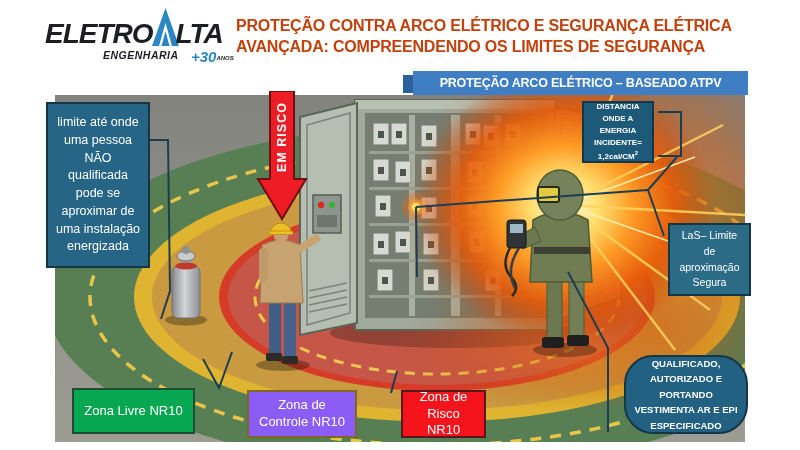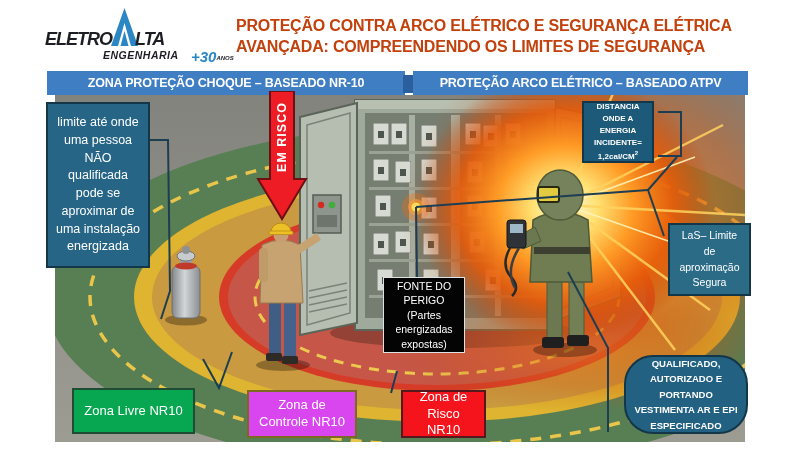--- a/index.html
+++ b/index.html
@@ -1,21 +1,21 @@
 <!DOCTYPE html>
 <html><head>
 <meta charset="utf-8">
 <style>
   html,body{margin:0;padding:0;background:#fff;font-family:"Liberation Sans",sans-serif;}
   #stage{position:relative;width:800px;height:450px;background:#fff;overflow:hidden;}
 
   
   #logo{position:absolute;left:45px;top:8px;width:195px;height:62px;}
   .logo-row{display:flex;align-items:flex-end;height:40px;}
-  .logo-word{font-size:18px;font-weight:900;font-style:italic;color:#1d1d24;letter-spacing:-1px;line-height:1;}
+  .logo-word{font-size:28px;font-weight:900;font-style:italic;color:#1d1d24;letter-spacing:-1px;line-height:1;}
   .logo-a{margin:0 -3px -2px -1px;}
   .logo-sub{font-size:10.5px;font-weight:800;font-style:italic;color:#1d1d24;letter-spacing:.5px;margin:1px 0 0 58px;}
   .logo-badge{position:absolute;left:146px;top:40px;font-size:15px;font-weight:900;font-style:italic;color:#2b87c4;}
   .logo-badge small{font-size:6px;color:#1d1d24;font-weight:900;vertical-align:2px;}
   #title{position:absolute;left:236px;top:15px;width:556px;color:#c2410c;font-weight:bold;font-size:16px;line-height:1.32;letter-spacing:-0.2px;}
 
   
   .banner{position:absolute;top:71px;height:24px;background:#3f7ec2;color:#fff;font-weight:bold;
           font-size:12.5px;display:flex;align-items:center;justify-content:center;letter-spacing:-0.2px;}
   #banner-left{left:47px;width:358px;}
@@ -33,21 +33,21 @@
   #box-distancia{left:582px;top:101px;width:72px;height:62px;background:#1d5a7a;font-size:8px;font-weight:bold;line-height:1.5;}
   #box-las{left:668px;top:223px;width:83px;height:73px;background:#2b6b86;font-size:10.5px;line-height:1.5;padding:2px 6px;}
   #box-qualificado{left:624px;top:355px;width:124px;height:79px;background:#226181;font-size:9.5px;font-weight:bold;line-height:1.62;padding:2px 4px;border-radius:29px;}
   #box-fonte{position:absolute;left:383px;top:277px;width:82px;height:76px;background:#040404;border:1px solid #dfe3e6;
              color:#fff;font-size:10.5px;line-height:1.38;text-align:center;display:flex;align-items:center;justify-content:center;padding:2px 3px;box-sizing:border-box;}
   #box-distancia sup{font-size:6px;}
 
   .zonebox{position:absolute;color:#fff;font-size:13px;text-align:center;display:flex;align-items:center;justify-content:center;
            box-sizing:border-box;line-height:1.3;}
   #box-livre{left:72px;top:388px;width:123px;height:46px;background:#07a650;border:2px solid #1e4d34;}
-  #box-controle{left:247px;top:390px;width:110px;height:48px;background:#d946ef;border:2px solid #7c6a23;padding:16px 8px;}
+  #box-controle{left:247px;top:390px;width:110px;height:48px;background:#8b5cf6;border:2px solid #7c6a23;padding:16px 8px;}
   #box-risco{left:401px;top:390px;width:85px;height:48px;background:#f5141c;border:2px solid #57181d;padding:4px 6px;}
 
   
   #arrow{position:absolute;left:256px;top:91px;width:52px;height:130px;}
   #arrow-label{position:absolute;left:256px;top:91px;width:52px;height:92px;display:flex;align-items:center;justify-content:center;}
   #arrow-label span{transform:rotate(-90deg);white-space:nowrap;color:#fff;font-weight:bold;font-size:12.5px;letter-spacing:1px;}
 </style>
 </head>
 <body>
 
@@ -69,21 +69,20 @@
     <div class="logo-badge">
       <span>+30</span><small>ANOS</small>
     </div>
   </div>
 
   <div id="title">
     <div>PROTEÇÃO CONTRA ARCO ELÉTRICO E SEGURANÇA ELÉTRICA</div>
     <div>AVANÇADA: COMPREENDENDO OS LIMITES DE SEGURANÇA</div>
   </div>
 
-  <div class="banner" id="banner-left">ZONA PROTEÇÃO CHOQUE  – BASEADO NR-10</div>
   <div id="banner-gap"></div>
   <div class="banner" id="banner-right">PROTEÇÃO ARCO ELÉTRICO – BASEADO ATPV</div>
 
   <div id="scene">
     <svg width="690" height="347" viewBox="0 0 690 347">
       <defs>
         <radialGradient id="fireCore" cx="50%" cy="50%" r="50%">
           <stop offset="0%" stop-color="#fffbe0"></stop>
           <stop offset="22%" stop-color="#ffe071"></stop>
           <stop offset="45%" stop-color="#ff9c26"></stop>
@@ -278,21 +277,20 @@
       <div>DISTANCIA</div>
       <div>ONDE A</div>
       <div>ENERGIA</div>
       <div>INCIDENTE=</div>
       <div><span>1,2cal/CM</span><sup>2</sup></div>
     </div>
   </div>
 
   <div class="bluebox" id="box-las">LaS– Limite de aproximação Segura</div>
 
-  <div id="box-fonte">FONTE DO PERIGO (Partes energizadas expostas)</div>
 
   <div class="bluebox" id="box-qualificado">QUALIFICADO, AUTORIZADO E PORTANDO VESTIMENTA AR E EPI ESPECIFICADO</div>
 
   <div class="zonebox" id="box-livre">Zona Livre NR10</div>
   <div class="zonebox" id="box-controle">Zona de Controle NR10</div>
   <div class="zonebox" id="box-risco">Zona de Risco NR10</div>
 
 </div>
 
 </body></html>

